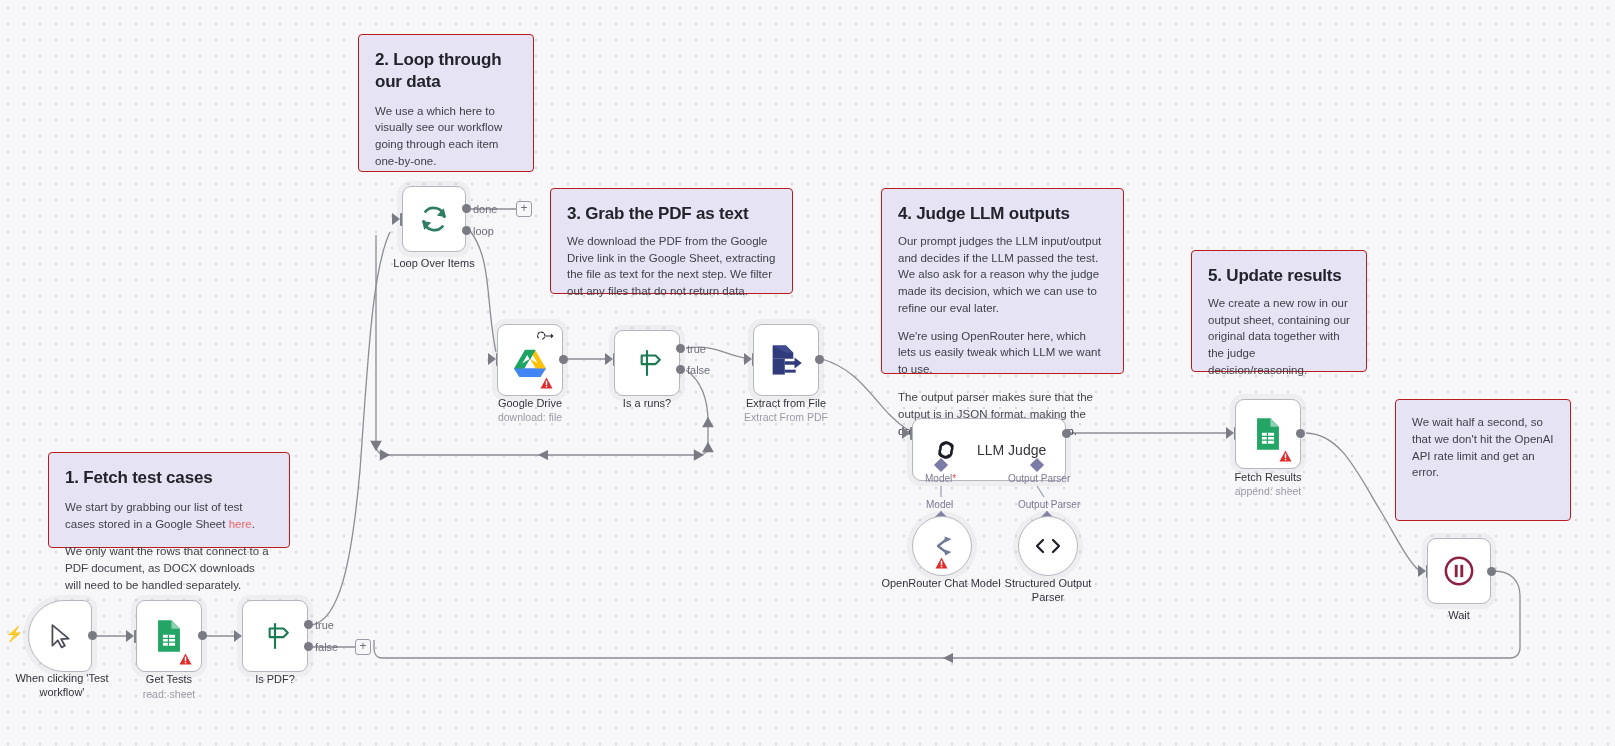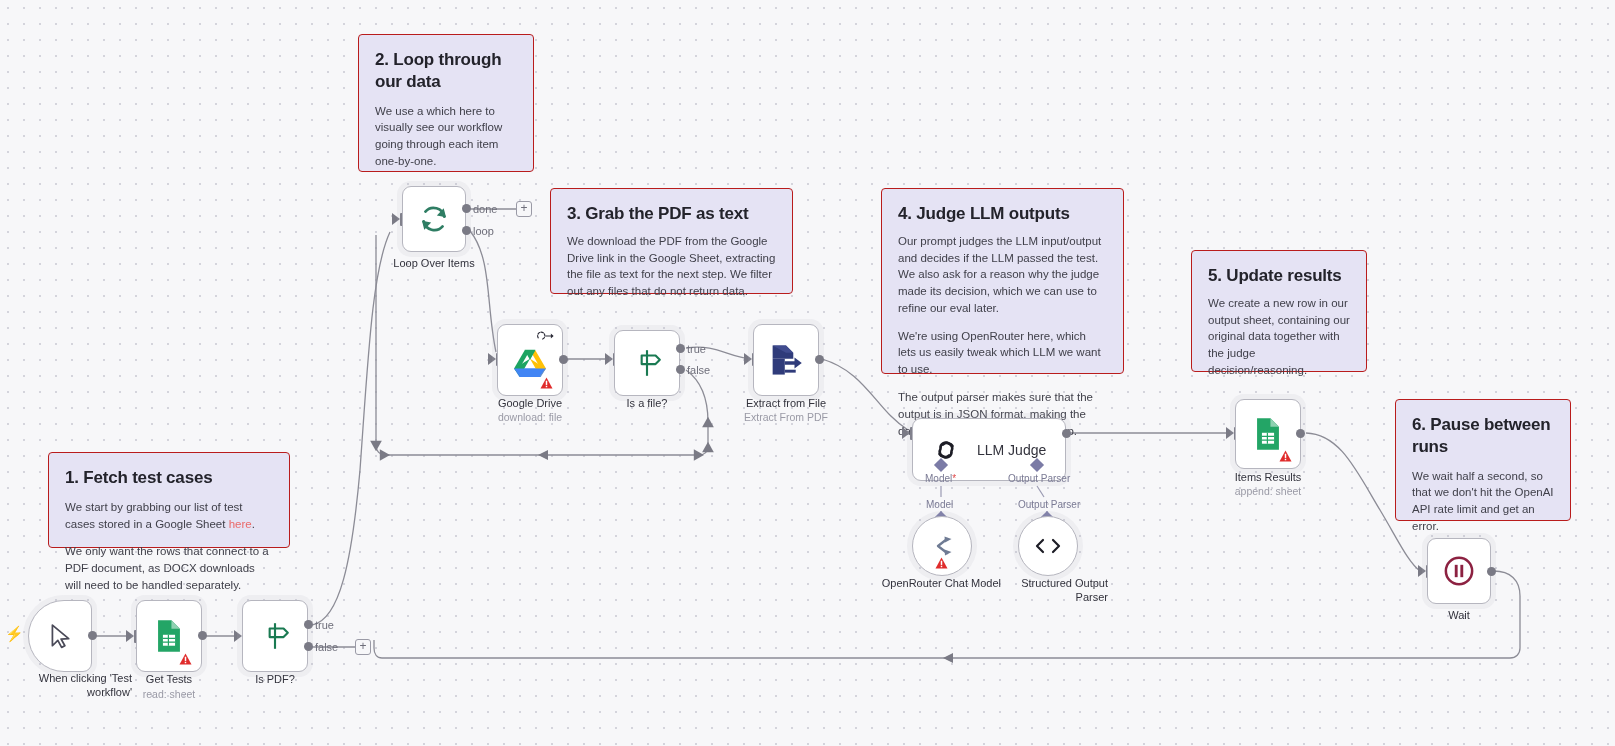--- a/index.html
+++ b/index.html
@@ -57,21 +57,21 @@
   }
   .node.wide{justify-content:flex-start;padding-left:18px;gap:16px;}
   .node-title{
     position:absolute;
     text-align:center;
     font-size:11px;
     color:#32323c;
     line-height:1.28;
     white-space:nowrap;
   }
-  .node-title.wrap{white-space:normal;text-align:right;}
+  .node-title.wrap{white-space:normal;}
   .node-sub{
     position:absolute;
     text-align:center;
     font-size:10.5px;
     color:#9a9aa6;
     white-space:nowrap;
   }
   .node-label-inline{font-size:14px;color:#32323c;}
 
   
@@ -175,21 +175,20 @@
     <p>We're using OpenRouter here, which lets us easily tweak which LLM we want to use.</p>
     <p>The output parser makes sure that the output is in JSON format, making the data easy to parse in the next step.</p>
   </div>
 
   <div class="note" style="left:1191px;top:250px;width:176px;height:122px;">
     <h3 style="margin-bottom:8px;">5. Update results</h3>
     <p>We create a new row in our output sheet, containing our original data together with the judge decision/reasoning.</p>
   </div>
 
   <div class="note" style="left:1395px;top:399px;width:176px;height:122px;">
-    <h3>6. Pause between runs</h3>
     <p>We wait half a second, so that we don't hit the OpenAI API rate limit and get an error.</p>
   </div>
 
   <div class="bolt" style="left:5px;top:626px;">⚡</div>
   <div class="node trigger" style="left:28px;top:600px;width:64px;height:72px;">
     <svg width="26" height="30" viewBox="0 0 24 24">
       <path d="M5 2 L5 21 L10 16 L13.5 22.5 L16.5 21 L13 14.8 L20 14.5 Z" fill="none" stroke="#4a4a58" stroke-width="1.6" stroke-linejoin="round"></path>
     </svg>
   </div>
   <div class="dot" style="left:88px;top:631px;"></div>
@@ -290,21 +289,21 @@
       <g stroke="#1a7a52" stroke-width="2" fill="none" stroke-linejoin="round">
         <path d="M10 7 h13 l4 4 l-4 4 h-13 z"></path>
         <path d="M15 2 v24"></path>
       </g>
     </svg>
   </div>
   <div class="dot" style="left:676px;top:344px;"></div>
   <div class="portlabel" style="left:687px;top:343px;">true</div>
   <div class="dot" style="left:676px;top:365px;"></div>
   <div class="portlabel" style="left:687px;top:364px;">false</div>
-  <div class="node-title" style="left:577px;top:396px;width:140px;">Is a file?</div>
+  <div class="node-title" style="left:577px;top:396px;width:140px;">Is a runs?</div>
 
   <div class="inarrow" style="left:744px;top:353px;"></div>
   <div class="inbar" style="left:752px;top:353px;"></div>
   <div class="node" style="left:753px;top:324px;width:66px;height:72px;">
     <svg width="34" height="34" viewBox="0 0 28 28">
       <path d="M3 2 h11 l6 6 v5 h-17 z" fill="#2f3b7a"></path>
       <path d="M3 2 h11 l6 6 h-6 z" fill="#404c8f"></path>
       <path d="M3 13 h10 v13 h-10 z" fill="#2f3b7a"></path>
       <path d="M13 15 h8 v-3 l6 4.5 l-6 4.5 v-3 h-8 z" fill="#2f3b7a"></path>
       <rect x="13" y="22" width="9" height="2.4" fill="#2f3b7a"></rect>
@@ -384,21 +383,21 @@
         <path d="M7 16 h10 M7 19 h10 M11.5 13 v9"></path>
       </g>
     </svg>
     <svg class="warn" width="13" height="12" viewBox="0 0 14 13" style="left:43px;top:50px;">
       <path d="M7 0.5 L13.5 12.5 L0.5 12.5 Z" fill="#e02b2b"></path>
       <rect x="6.2" y="4" width="1.6" height="4.6" fill="#fff"></rect>
       <rect x="6.2" y="9.5" width="1.6" height="1.6" fill="#fff"></rect>
     </svg>
   </div>
   <div class="dot" style="left:1296px;top:429px;"></div>
-  <div class="node-title" style="left:1198px;top:470px;width:140px;">Items Results</div>
+  <div class="node-title" style="left:1198px;top:470px;width:140px;">Fetch Results</div>
   <div class="node-sub" style="left:1198px;top:485px;width:140px;">append: sheet</div>
 
   <div class="inarrow" style="left:1418px;top:565px;"></div>
   <div class="inbar" style="left:1426px;top:565px;"></div>
   <div class="node" style="left:1427px;top:538px;width:64px;height:66px;">
     <svg width="32" height="32" viewBox="0 0 28 28">
       <circle cx="14" cy="14" r="11.5" fill="none" stroke="#8c2141" stroke-width="2.2"></circle>
       <rect x="10.3" y="8.6" width="2.5" height="10.8" fill="#8c2141"></rect>
       <rect x="15.2" y="8.6" width="2.5" height="10.8" fill="#8c2141"></rect>
     </svg>

